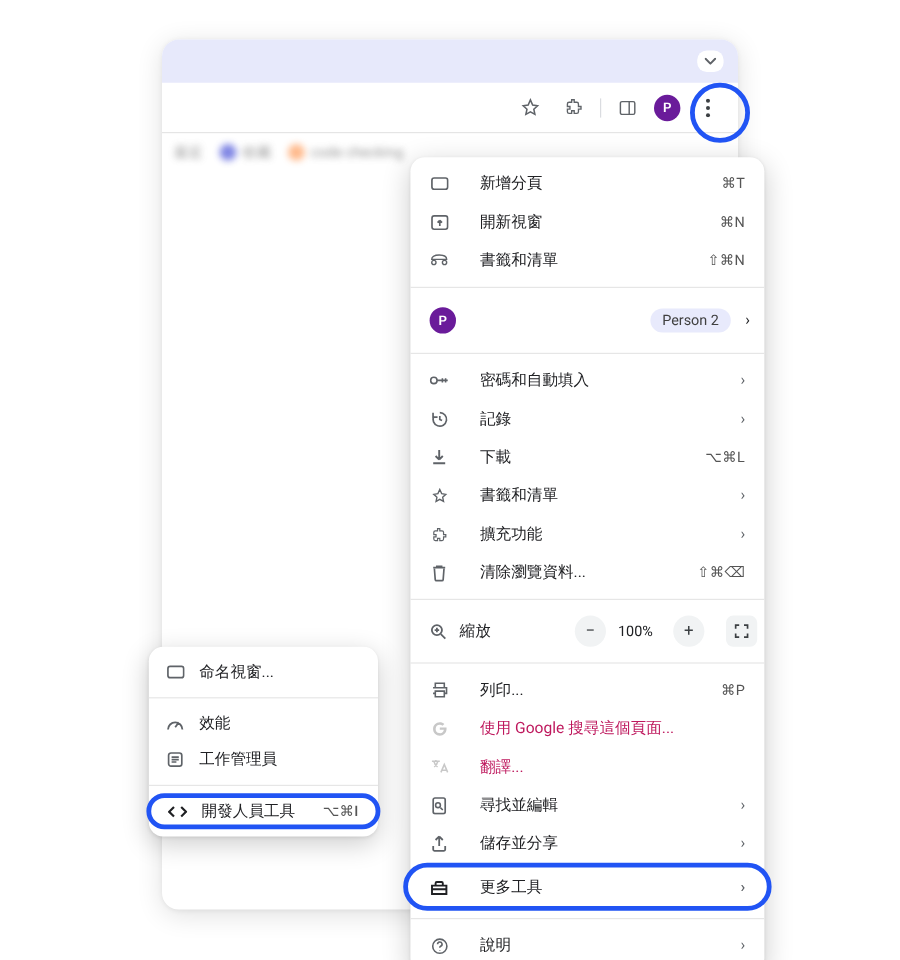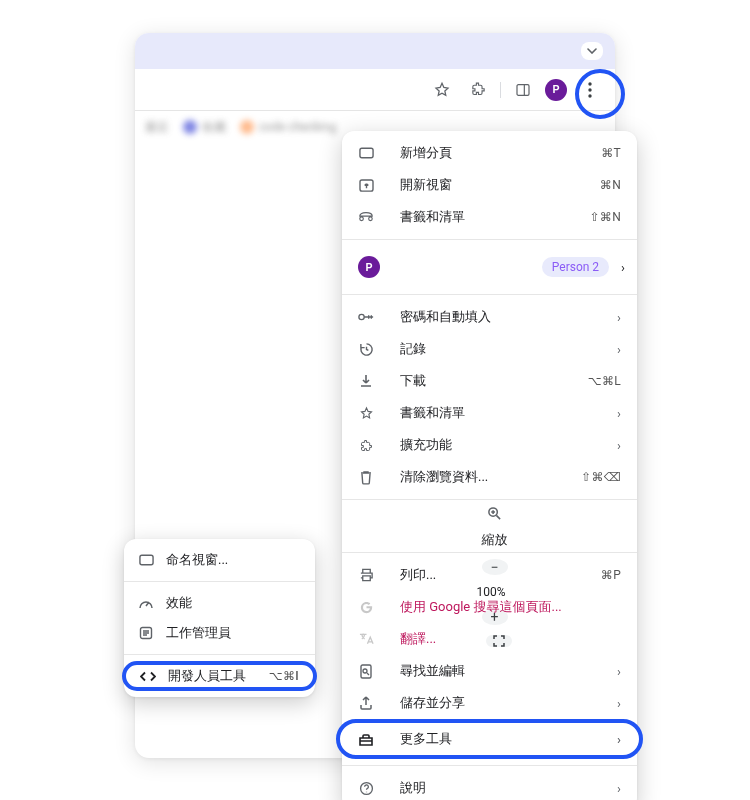--- a/index.html
+++ b/index.html
@@ -149,33 +149,32 @@
   .profile-row {
     display: flex;
     align-items: center;
     height: 42px;
     padding: 0 12px 0 16px;
     gap: 12px;
   }
   .profile-row .avatar-sm + div { flex: 1; }
   .profile-badge {
     background: #e8eafc;
-    color: #8b5cf6;
+    color: #404040;
     font-size: 12px;
     padding: 3px 10px;
     border-radius: 10px;
   }
 
   .zoom-row {
     display: flex;
     align-items: center;
     height: 40px;
     padding: 0 6px 0 16px;
     gap: 10px;
-    flex-direction: column;
   }
   .zoom-row .lbl { flex: 1; }
   .roundbtn {
     width: 26px;
     height: 26px;
     border-radius: 50%;
     background: #f1f3f4;
     display: flex;
     align-items: center;
     justify-content: center;

